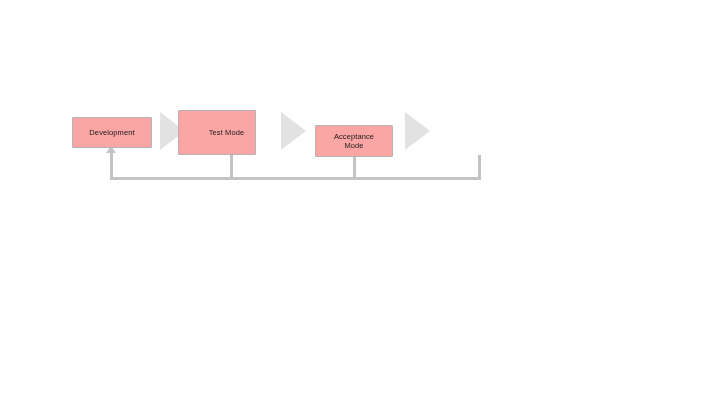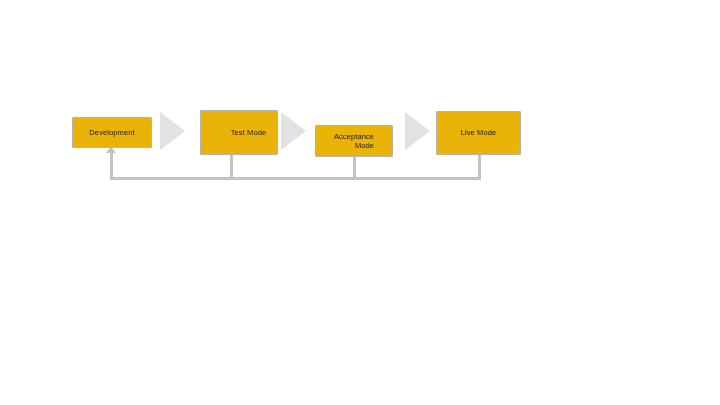--- a/index.html
+++ b/index.html
@@ -11,27 +11,27 @@
     position: relative;
     width: 720px;
     height: 405px;
     background: #ffffff;
     overflow: hidden;
     font-family: "Liberation Sans", sans-serif;
   }
   .node {
     position: absolute;
     box-sizing: border-box;
-    background: #eab308;
+    background: #fca5a5;
     border: 1px solid #b3b3b3;
     border-radius: 1px;
     display: flex;
     align-items: center;
     justify-content: center;
-    text-align: right;
+    text-align: center;
     color: #1a1a1a;
     font-size: 7.5px;
     line-height: 1.25;
     letter-spacing: 0.1px;
     -webkit-font-smoothing: antialiased;
   }
   .node-label {
     display: block;
     white-space: pre-line;
     padding: 0 3px;
@@ -68,31 +68,28 @@
   <div class="conn" style="left:110px; top:177px; width:371px; height:3px;"></div>
   <div class="conn" style="left:110px; top:152px; width:3px; height:28px;"></div>
   <div class="arrowhead" style="left:106px; top:146px; border-width:0 5.5px 7px 5.5px;"></div>
 
   <div class="node" style="left:72px; top:117px; width:80px; height:31px;">
     <span class="node-label">Development</span>
   </div>
 
   <div class="tri" style="left:160px; top:112px; border-width:19px 0 19px 25px;"></div>
 
-  <div class="node" style="left:200px; top:110px; width:78px; height:45px;padding-left:19px;">
+  <div class="node" style="left:178px; top:110px; width:78px; height:45px;padding-left:19px;">
     <span class="node-label">Test Mode</span>
   </div>
 
   <div class="tri" style="left:281px; top:112px; border-width:19px 0 19px 25px;"></div>
 
   <div class="node" style="left:315px; top:125px; width:78px; height:32px;">
     <span class="node-label">Acceptance
 Mode</span>
   </div>
 
   <div class="tri" style="left:405px; top:112px; border-width:19px 0 19px 25px;"></div>
 
-  <div class="node" style="left:436px; top:111px; width:85px; height:44px;">
-    <span class="node-label">Live Mode</span>
-  </div>
 
 
 </div>
 
 </body></html>

